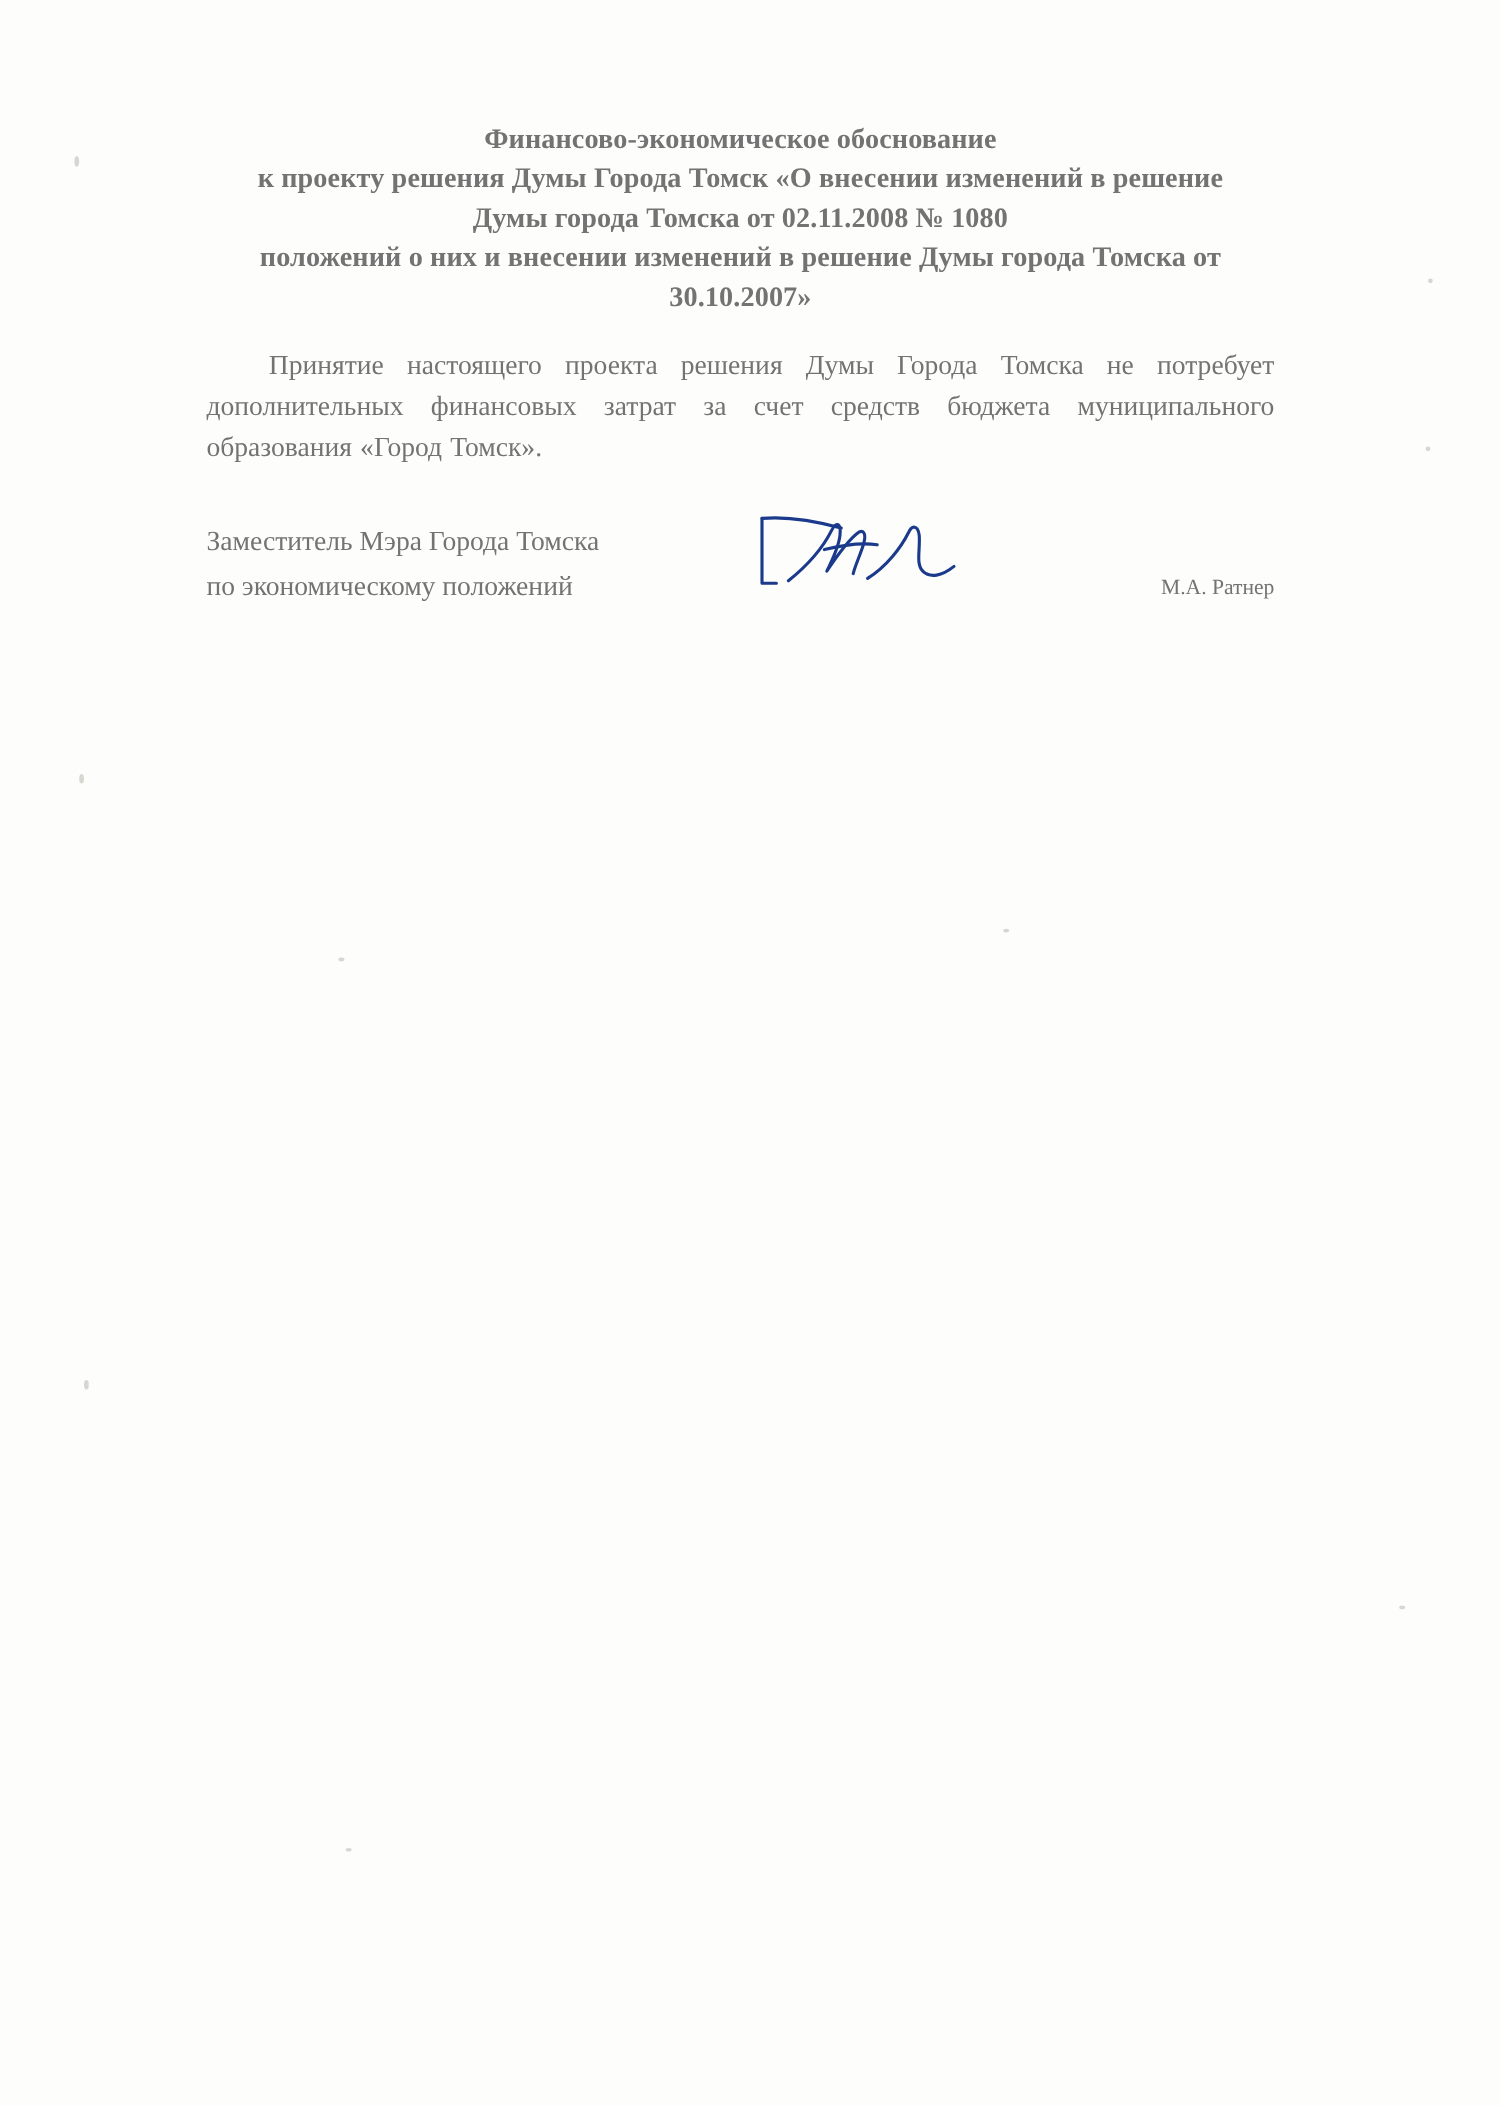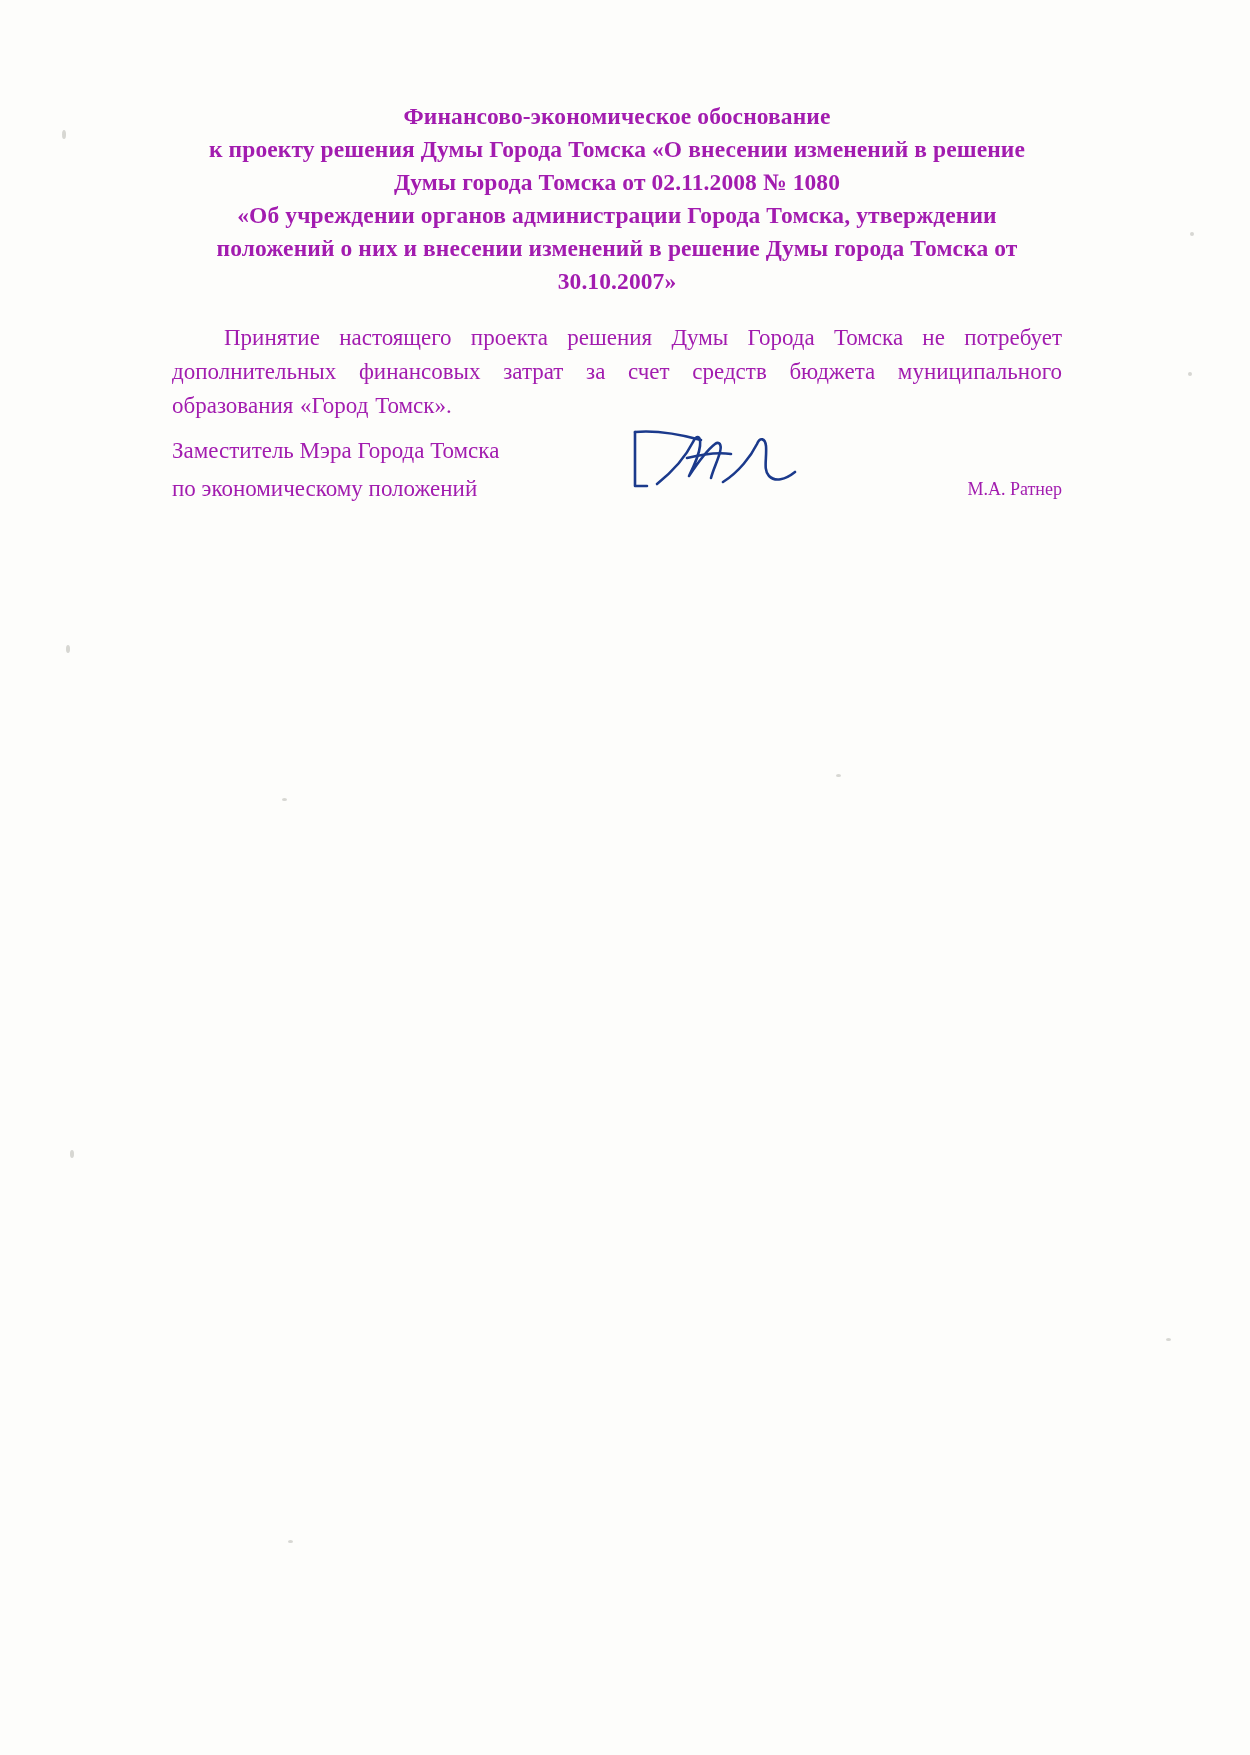--- a/index.html
+++ b/index.html
@@ -7,21 +7,21 @@
     padding: 0;
     background: #ffffff;
   }
   .page {
     position: relative;
     width: 1250px;
     height: 1755px;
     background: #fdfdfb;
     overflow: hidden;
     font-family: "Liberation Serif", "DejaVu Serif", serif;
-    color: #a21caf;
+    color: #737373;
   }
   
   .speck {
     position: absolute;
     background: #c9c9c4;
     border-radius: 50%;
     opacity: .75;
   }
   .content {
     position: absolute;
@@ -89,23 +89,22 @@
   <div class="speck" style="left:288px; top:1540px; width:5px; height:3px;"></div>
   <div class="speck" style="left:836px; top:774px;  width:5px; height:3px;"></div>
   <div class="speck" style="left:1166px;top:1338px; width:5px; height:3px;"></div>
   <div class="speck" style="left:1190px;top:232px;  width:4px; height:4px;"></div>
   <div class="speck" style="left:1188px;top:372px;  width:4px; height:4px;"></div>
 
   <div class="content">
 
     <div class="title">
       <span class="line">Финансово-экономическое обоснование</span>
-      <span class="line">к проекту решения Думы Города Томска «О внесении изменений в решение</span>
+      <span class="line">к проекту решения Думы Города Томск «О внесении изменений в решение</span>
       <span class="line">Думы города Томска от 02.11.2008 № 1080</span>
-      <span class="line">«Об учреждении органов администрации Города Томска, утверждении</span>
       <span class="line">положений о них и внесении изменений в решение Думы города Томска от</span>
       <span class="line">30.10.2007»</span>
     </div>
 
     <p class="body-para">Принятие настоящего проекта решения Думы Города Томска не потребует дополнительных финансовых затрат за счет средств бюджета муниципального образования «Город Томск».</p>
 
   </div>
 
   <div class="sign-block">
     <div class="sign-left">

